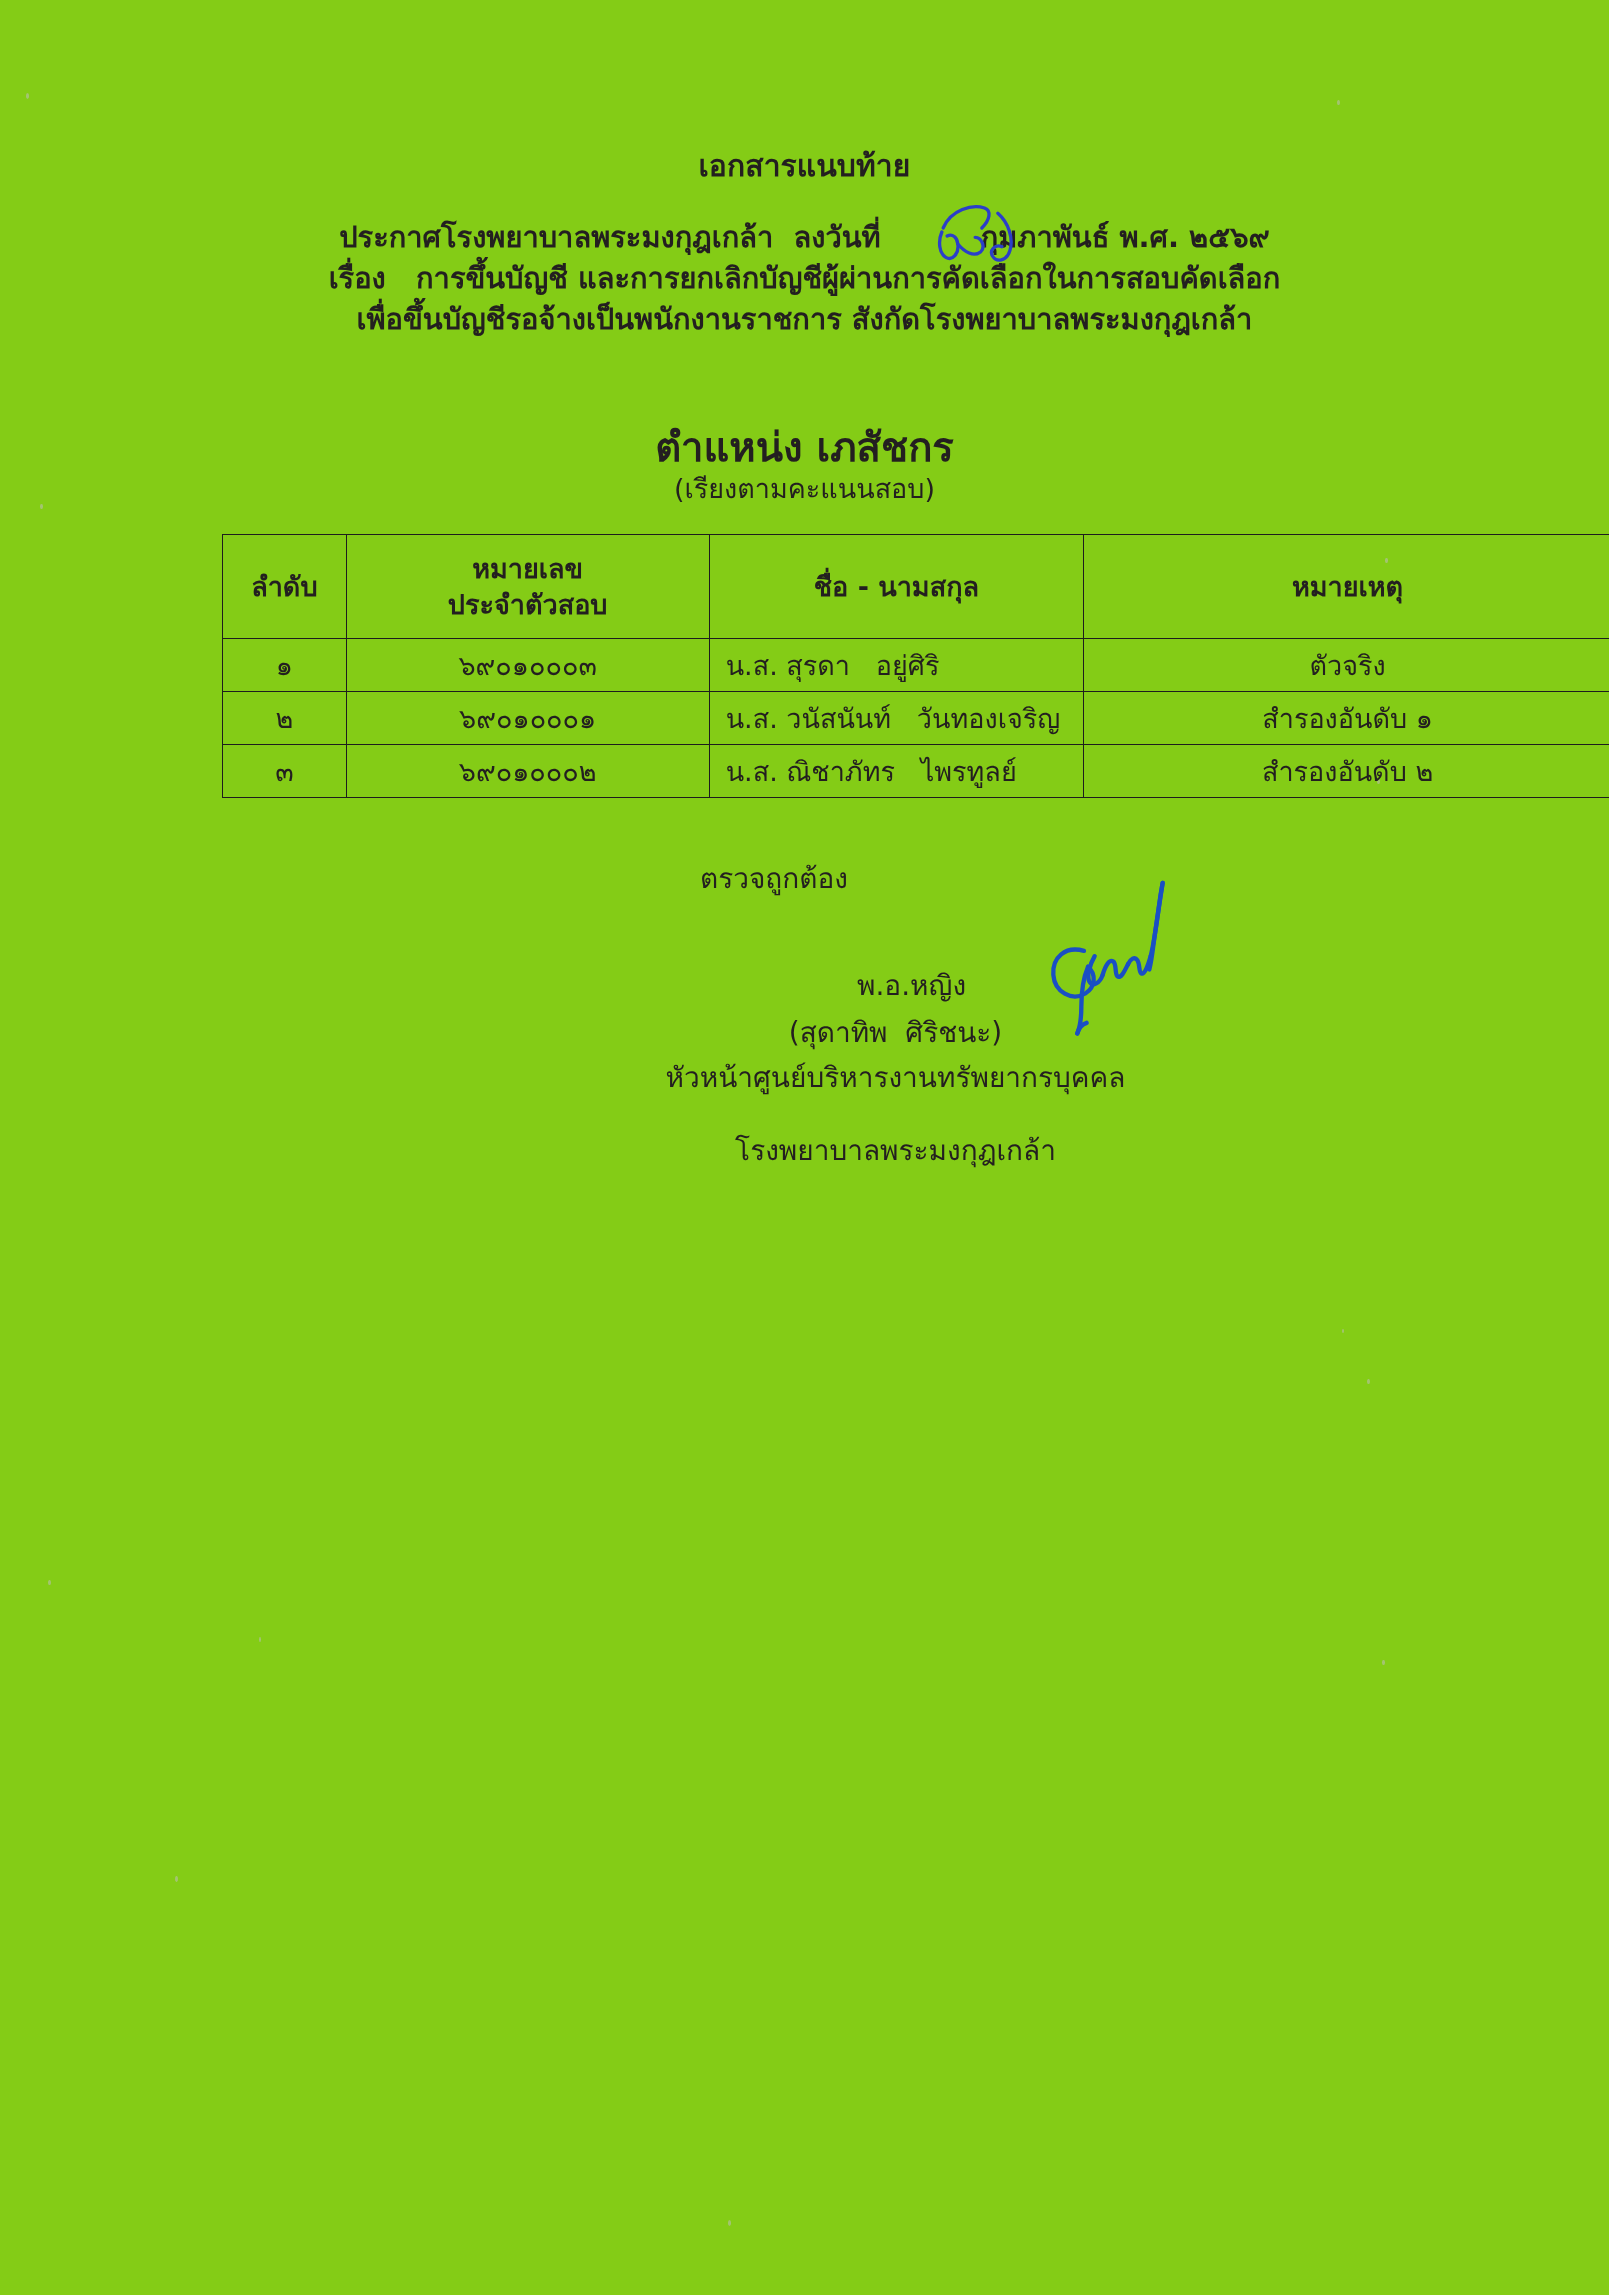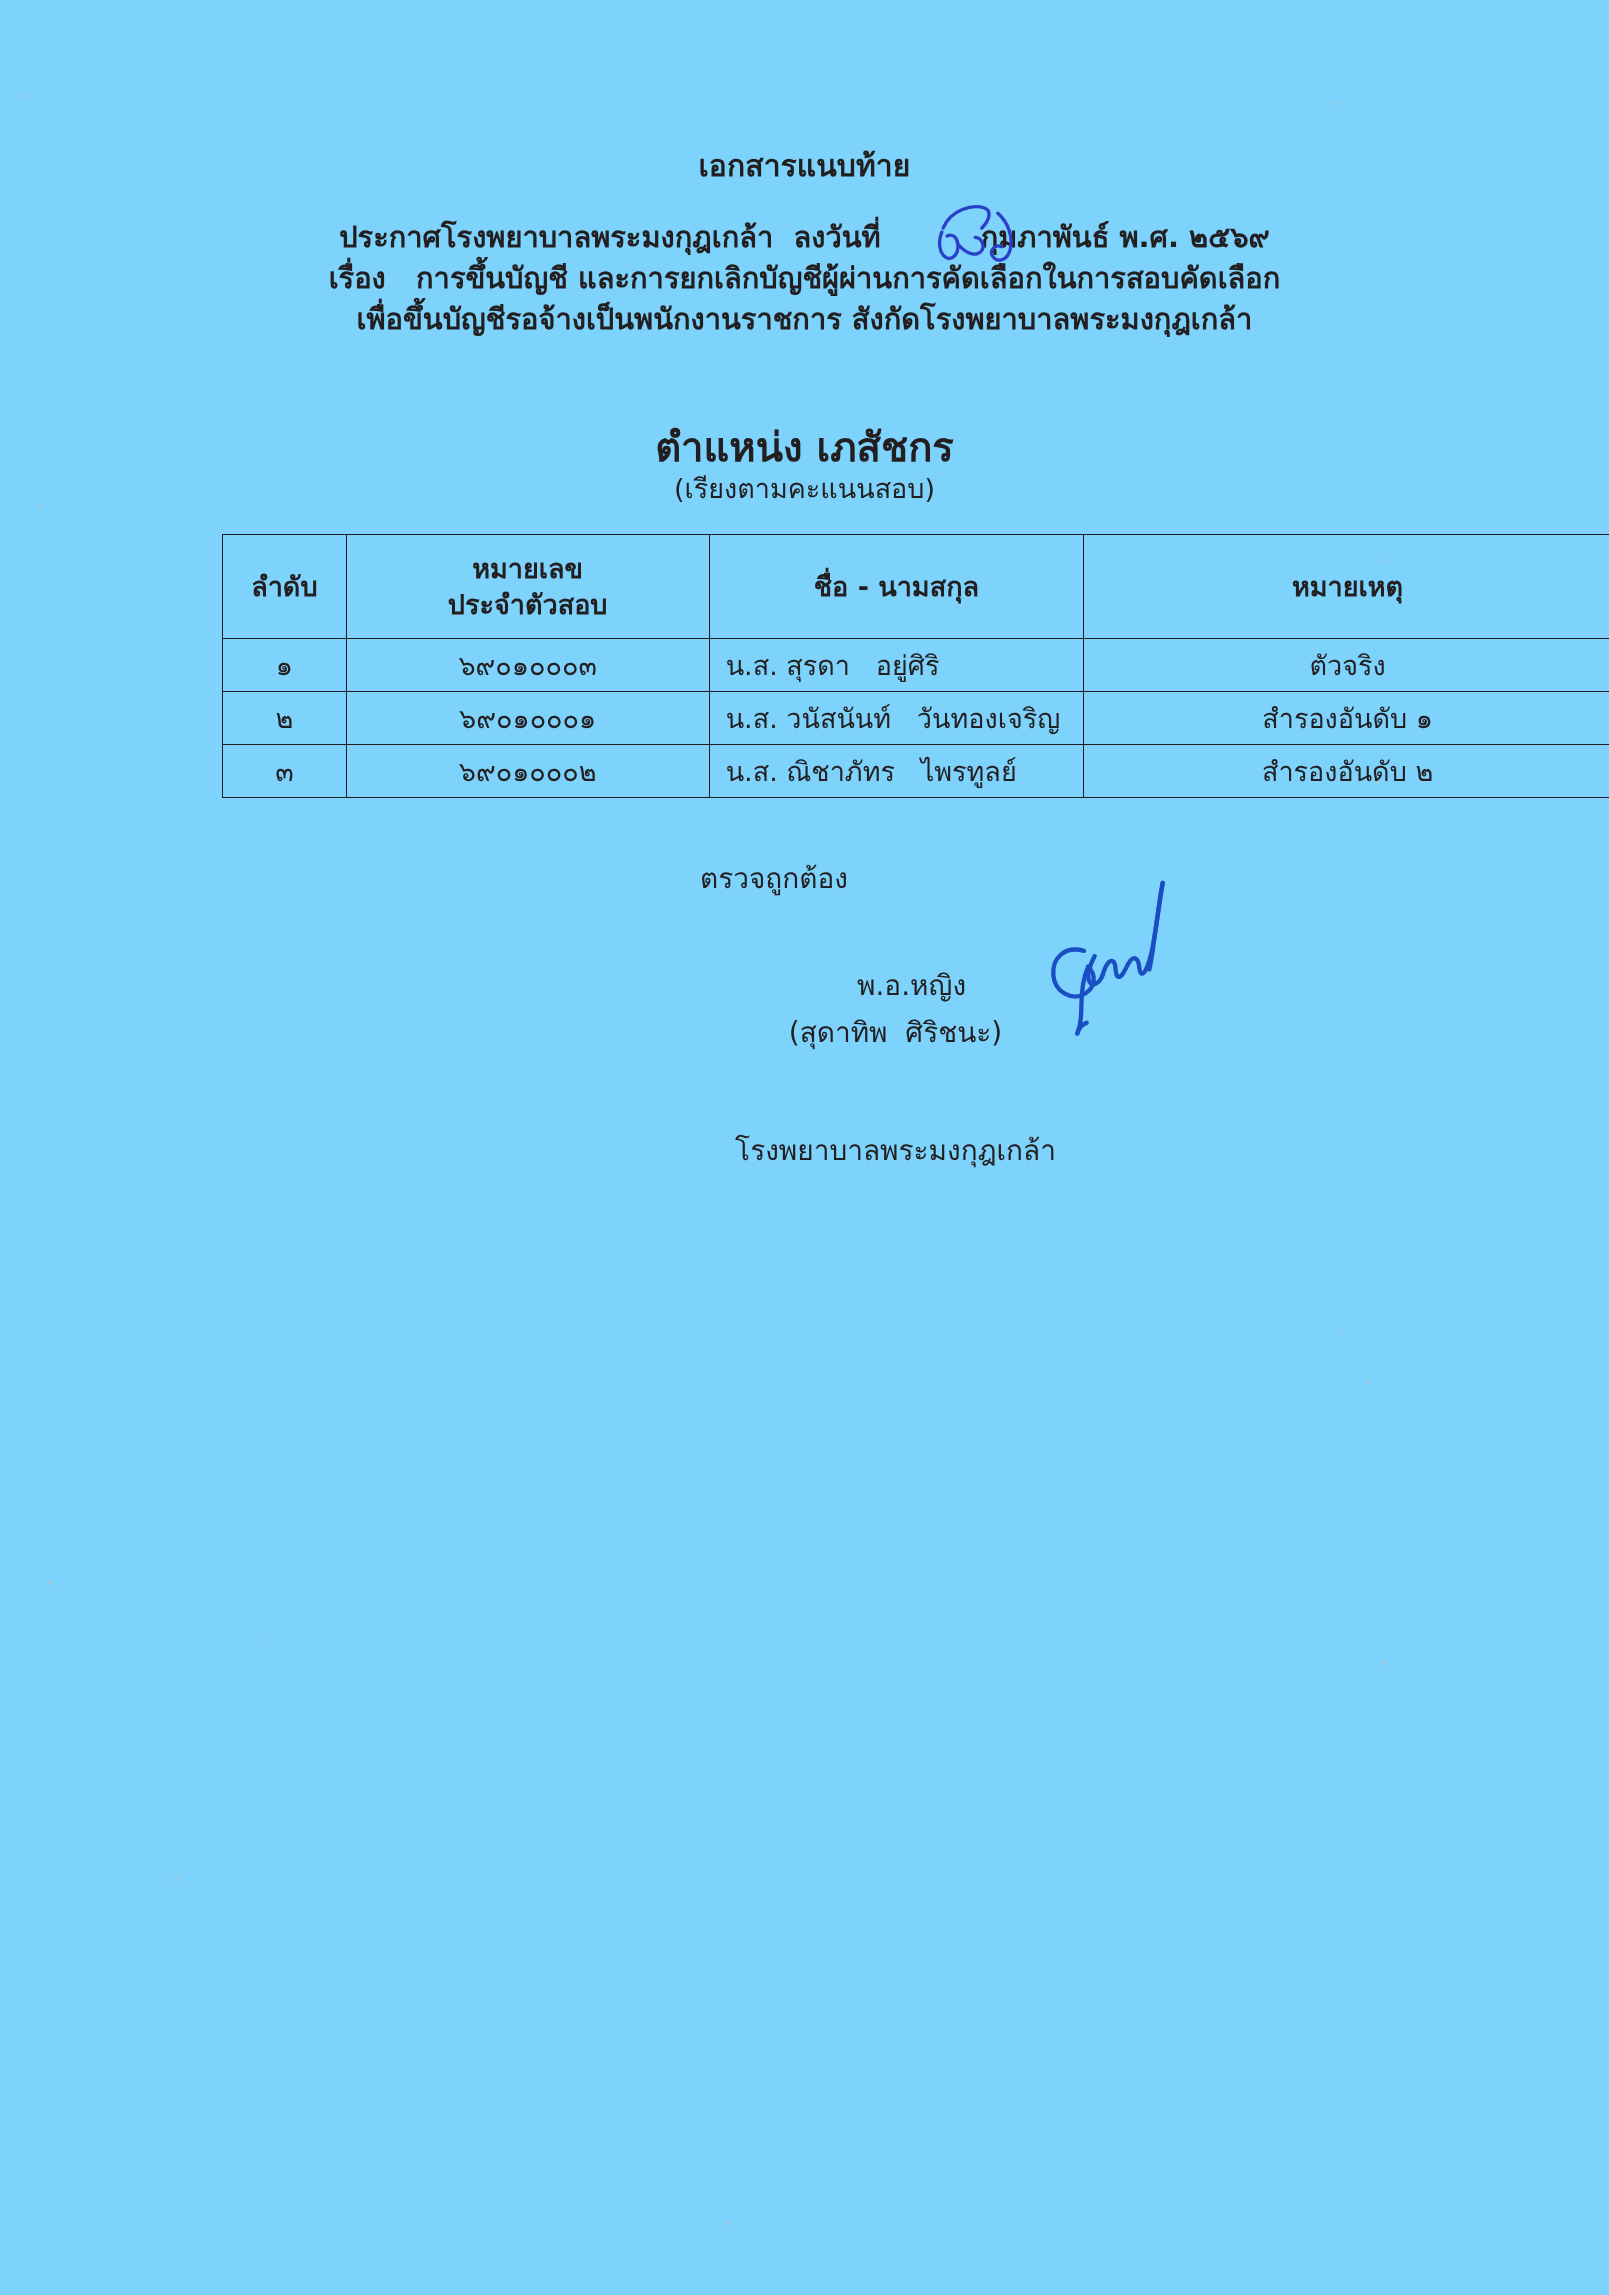--- a/index.html
+++ b/index.html
@@ -5,21 +5,21 @@
 <style>
   html, body {
     margin: 0;
     padding: 0;
     background: #ffffff;
   }
   .page {
     position: relative;
     width: 1609px;
     height: 2295px;
-    background: #7dd3fc;
+    background: #84cc16;
     overflow: hidden;
     font-family: "DejaVu Sans", "Liberation Sans", sans-serif;
     color: #231f20;
     -webkit-font-smoothing: antialiased;
   }
 
   
   .speck {
     position: absolute;
     background: #bdbdbd;
@@ -258,16 +258,17 @@
       <path d="M62 236 C 64 228, 70 222, 76 220"></path>
       <path d="M88 120 C 80 134, 76 150, 80 158 C 85 167, 96 160, 100 148"></path>
       <path d="M100 148 C 104 134, 110 124, 116 128 C 121 132, 118 146, 122 150 C 127 155, 133 142, 138 132"></path>
       <path d="M138 132 C 142 124, 148 120, 152 126 C 156 132, 154 144, 158 146 C 163 148, 168 134, 172 120"></path>
       <path d="M172 120 C 176 104, 180 78, 184 48 C 186 32, 188 20, 190 10"></path>
       <path d="M190 10 C 186 36, 180 74, 176 104 C 174 120, 172 132, 170 140"></path>
     </g>
   </svg>
 
   <div class="signer-name">(สุดาทิพ  ศิริชนะ)</div>
+  <div class="signer-title">หัวหน้าศูนย์บริหารงานทรัพยากรบุคคล</div>
   <div class="signer-org">โรงพยาบาลพระมงกุฎเกล้า</div>
 
 </div>
 
 
 </body></html>

